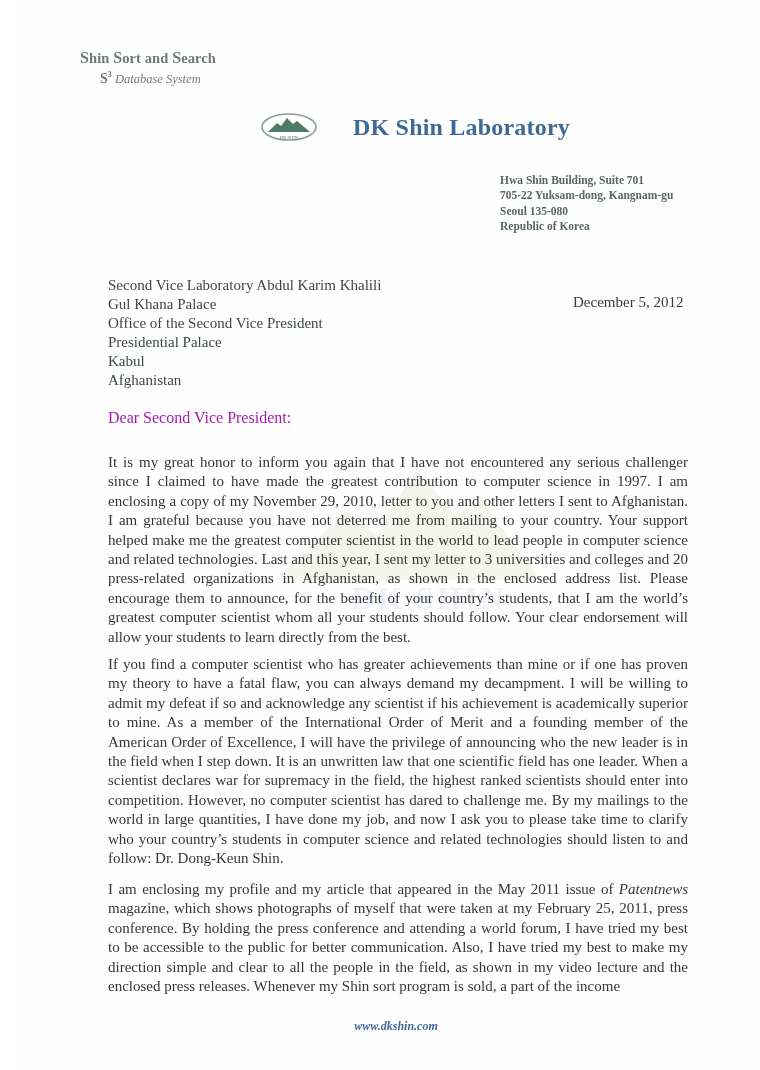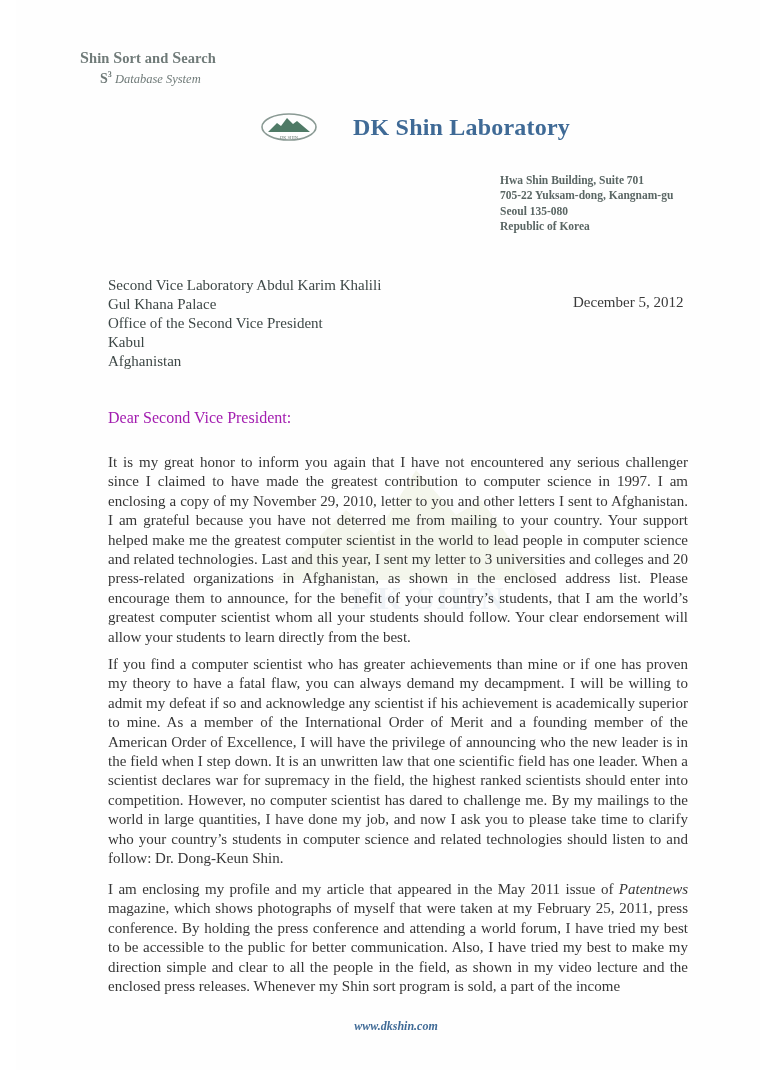--- a/index.html
+++ b/index.html
@@ -182,20 +182,21 @@
     <div>Seoul 135-080</div>
     <div>Republic of Korea</div>
   </div>
 
   <div class="date">December 5, 2012</div>
 
   <div class="recipient">
     <div>Second Vice Laboratory Abdul Karim Khalili</div>
     <div>Gul Khana Palace</div>
     <div>Office of the Second Vice President</div>
+    <div>Presidential Palace</div>
     <div>Kabul</div>
     <div>Afghanistan</div>
   </div>
 
   <div class="salutation">Dear Second Vice President:</div>
 
   <svg class="watermark" viewBox="0 0 280 140">
     <polygon points="10,110 80,40 110,65 150,0 190,45 215,30 275,110" fill="#f4f6ec"></polygon>
   </svg>
   <div class="watermark-text">DK SHIN</div>

